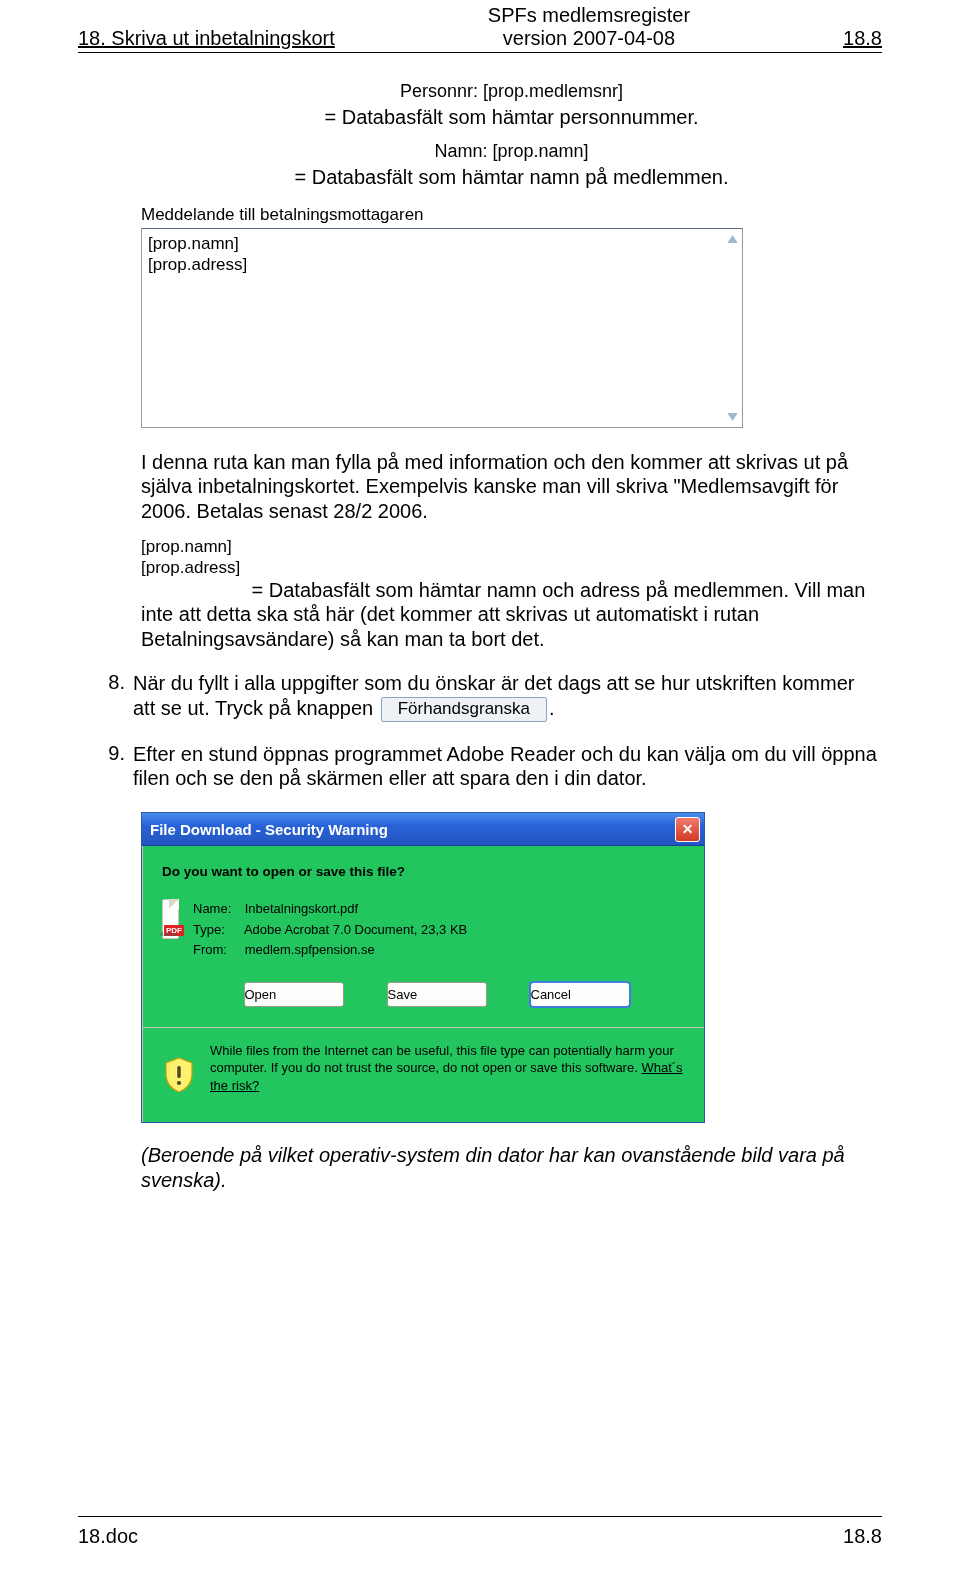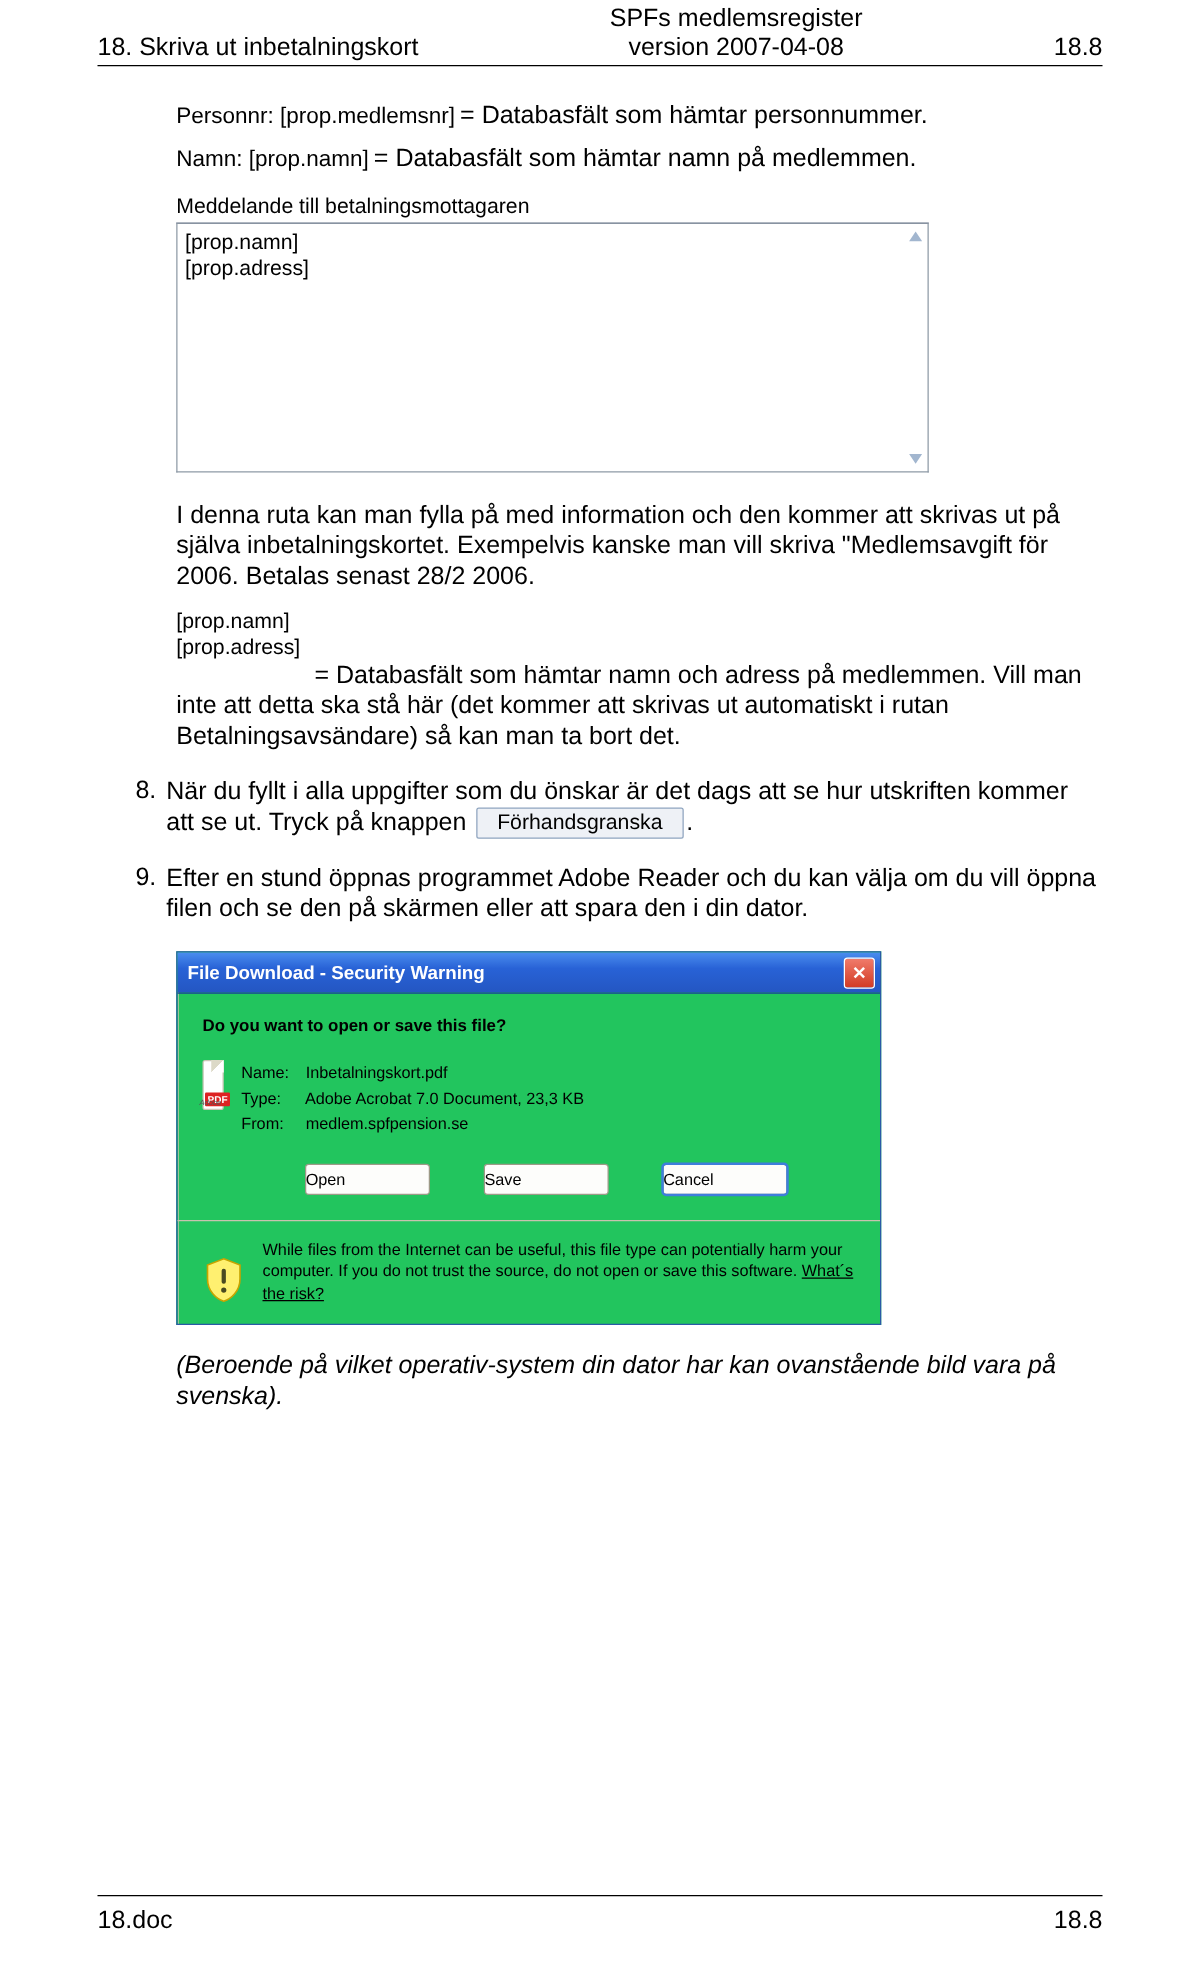--- a/index.html
+++ b/index.html
@@ -1,38 +1,38 @@
 <!DOCTYPE html>
 <html><head>
 <meta charset="utf-8">
 <style>
   html,body{margin:0;padding:0;background:#fff;color:#000;font-family:"Tahoma","Verdana",Arial,sans-serif;}
   .page{width:960px;min-height:1582px;margin:0 auto;position:relative;padding:4px 78px 60px 78px;box-sizing:border-box;font-size:20px;}
   .hdr{display:flex;justify-content:space-between;align-items:flex-end;border-bottom:1.5px solid #000;padding-bottom:2px;margin-bottom:28px;}
-  .hdr-left,.hdr-right{font-size:20px;line-height:1.2;white-space:nowrap;}
+  .hdr-left,.hdr-right{font-size:20px;line-height:1.2;white-space:nowrap;text-decoration:underline;}
   .hdr-center{text-align:center;font-size:20px;line-height:1.15;}
-  .line-inline{display:flex;align-items:center;gap:4px;margin:2px 0 6px 63px;}
+  .line-inline{display:flex;align-items:center;gap:4px;margin:2px 0 6px 63px;flex-direction:column;}
   .field-chip{font-family:"Trebuchet MS",Tahoma,sans-serif;font-size:18px;color:#000;}
   .msgbox-wrap{margin-left:63px;margin-top:16px;}
   .msgbox-lbl{font-family:"Trebuchet MS",Tahoma,sans-serif;font-size:17px;margin-bottom:3px;}
   .msgbox{display:flex;width:600px;border:1px solid #8e9aa6;border-top:1px solid #627083;background:#fff;}
   .msgbox-text{flex:1;padding:4px 6px;height:190px;font-family:"Trebuchet MS",Tahoma,sans-serif;font-size:17px;line-height:1.25;}
   .msgbox-scroll{width:19px;display:flex;flex-direction:column;justify-content:space-between;align-items:center;padding:4px 0;}
   .msg-arrow{width:13px;height:12px;fill:#a2b6cf;}
   .para{margin:22px 0 10px 63px;line-height:1.22;}
   .chip-doublerow{margin:14px 0 0 63px;font-family:'Trebuchet MS',Tahoma,sans-serif;font-size:17px;line-height:1.2;}
   .ol-row{display:flex;margin-top:20px;gap:8px;}
   .ol-num{width:47px;text-align:right;flex-shrink:0;}
   .ol-body{flex:1;line-height:1.22;}
   .btn-inline{display:inline-block;vertical-align:middle;border:1px solid #8ea4bf;background:#eef1f6;color:#000;font-family:'Trebuchet MS',Tahoma,sans-serif;font-size:17px;padding:1px 16px;border-radius:2px;margin:0 2px;}
   .dlg{margin:22px 0 0 63px;width:562px;border:1px solid #2a5aa6;background:#22c55e;font-family:Tahoma,sans-serif;font-size:13px;box-shadow:1px 1px 0 #c6c3b0 inset;}
   .dlg-titlebar{display:flex;align-items:center;justify-content:space-between;height:32px;background:linear-gradient(180deg,#4a8dee 0%,#2862d6 40%,#2456c2 100%);padding:0 4px 0 8px;border-bottom:1px solid #184296;}
   .dlg-title{color:#fff;font-weight:bold;font-size:15px;}
   .dlg-close{width:23px;height:23px;background:linear-gradient(180deg,#f07b6b,#d23a24);border:1px solid #fff;border-radius:3px;display:flex;align-items:center;justify-content:center;color:#fff;font-weight:bold;font-size:14px;}
-  .dlg-body{padding:18px 20px 0 20px;border-radius:15px;}
+  .dlg-body{padding:18px 20px 12px 20px;border-radius:15px;}
   .dlg-q{font-weight:bold;font-size:13.5px;margin-bottom:20px;}
   .dlg-info-row{display:flex;align-items:flex-start;gap:14px;margin-bottom:22px;}
   .pdf-icon{width:17px;height:40px;position:relative;flex-shrink:0;}
   .pdf-icon .pg{position:absolute;inset:0;background:#fff;border:1px solid #c9c6b6;border-radius:2px;}
   .pdf-icon .fold{position:absolute;top:0;right:0;width:10px;height:10px;background:linear-gradient(135deg,#dcd9c7 50%,#fff 50%);}
   .pdf-icon .bad{position:absolute;left:2px;bottom:3px;background:#d22;color:#fff;font-size:8px;font-weight:bold;padding:1px 2px;border-radius:1px;}
   .pdf-icon .brand{position:absolute;right:2px;bottom:2px;font-size:6px;color:#555;font-style:italic;}
   .dlg-lines{font-size:13px;line-height:1.55;}
   .dlg-lines .lbl{display:inline-block;width:48px;}
   .dlg-buttons{display:flex;gap:16px;justify-content:center;margin:0 0 20px 0;}

